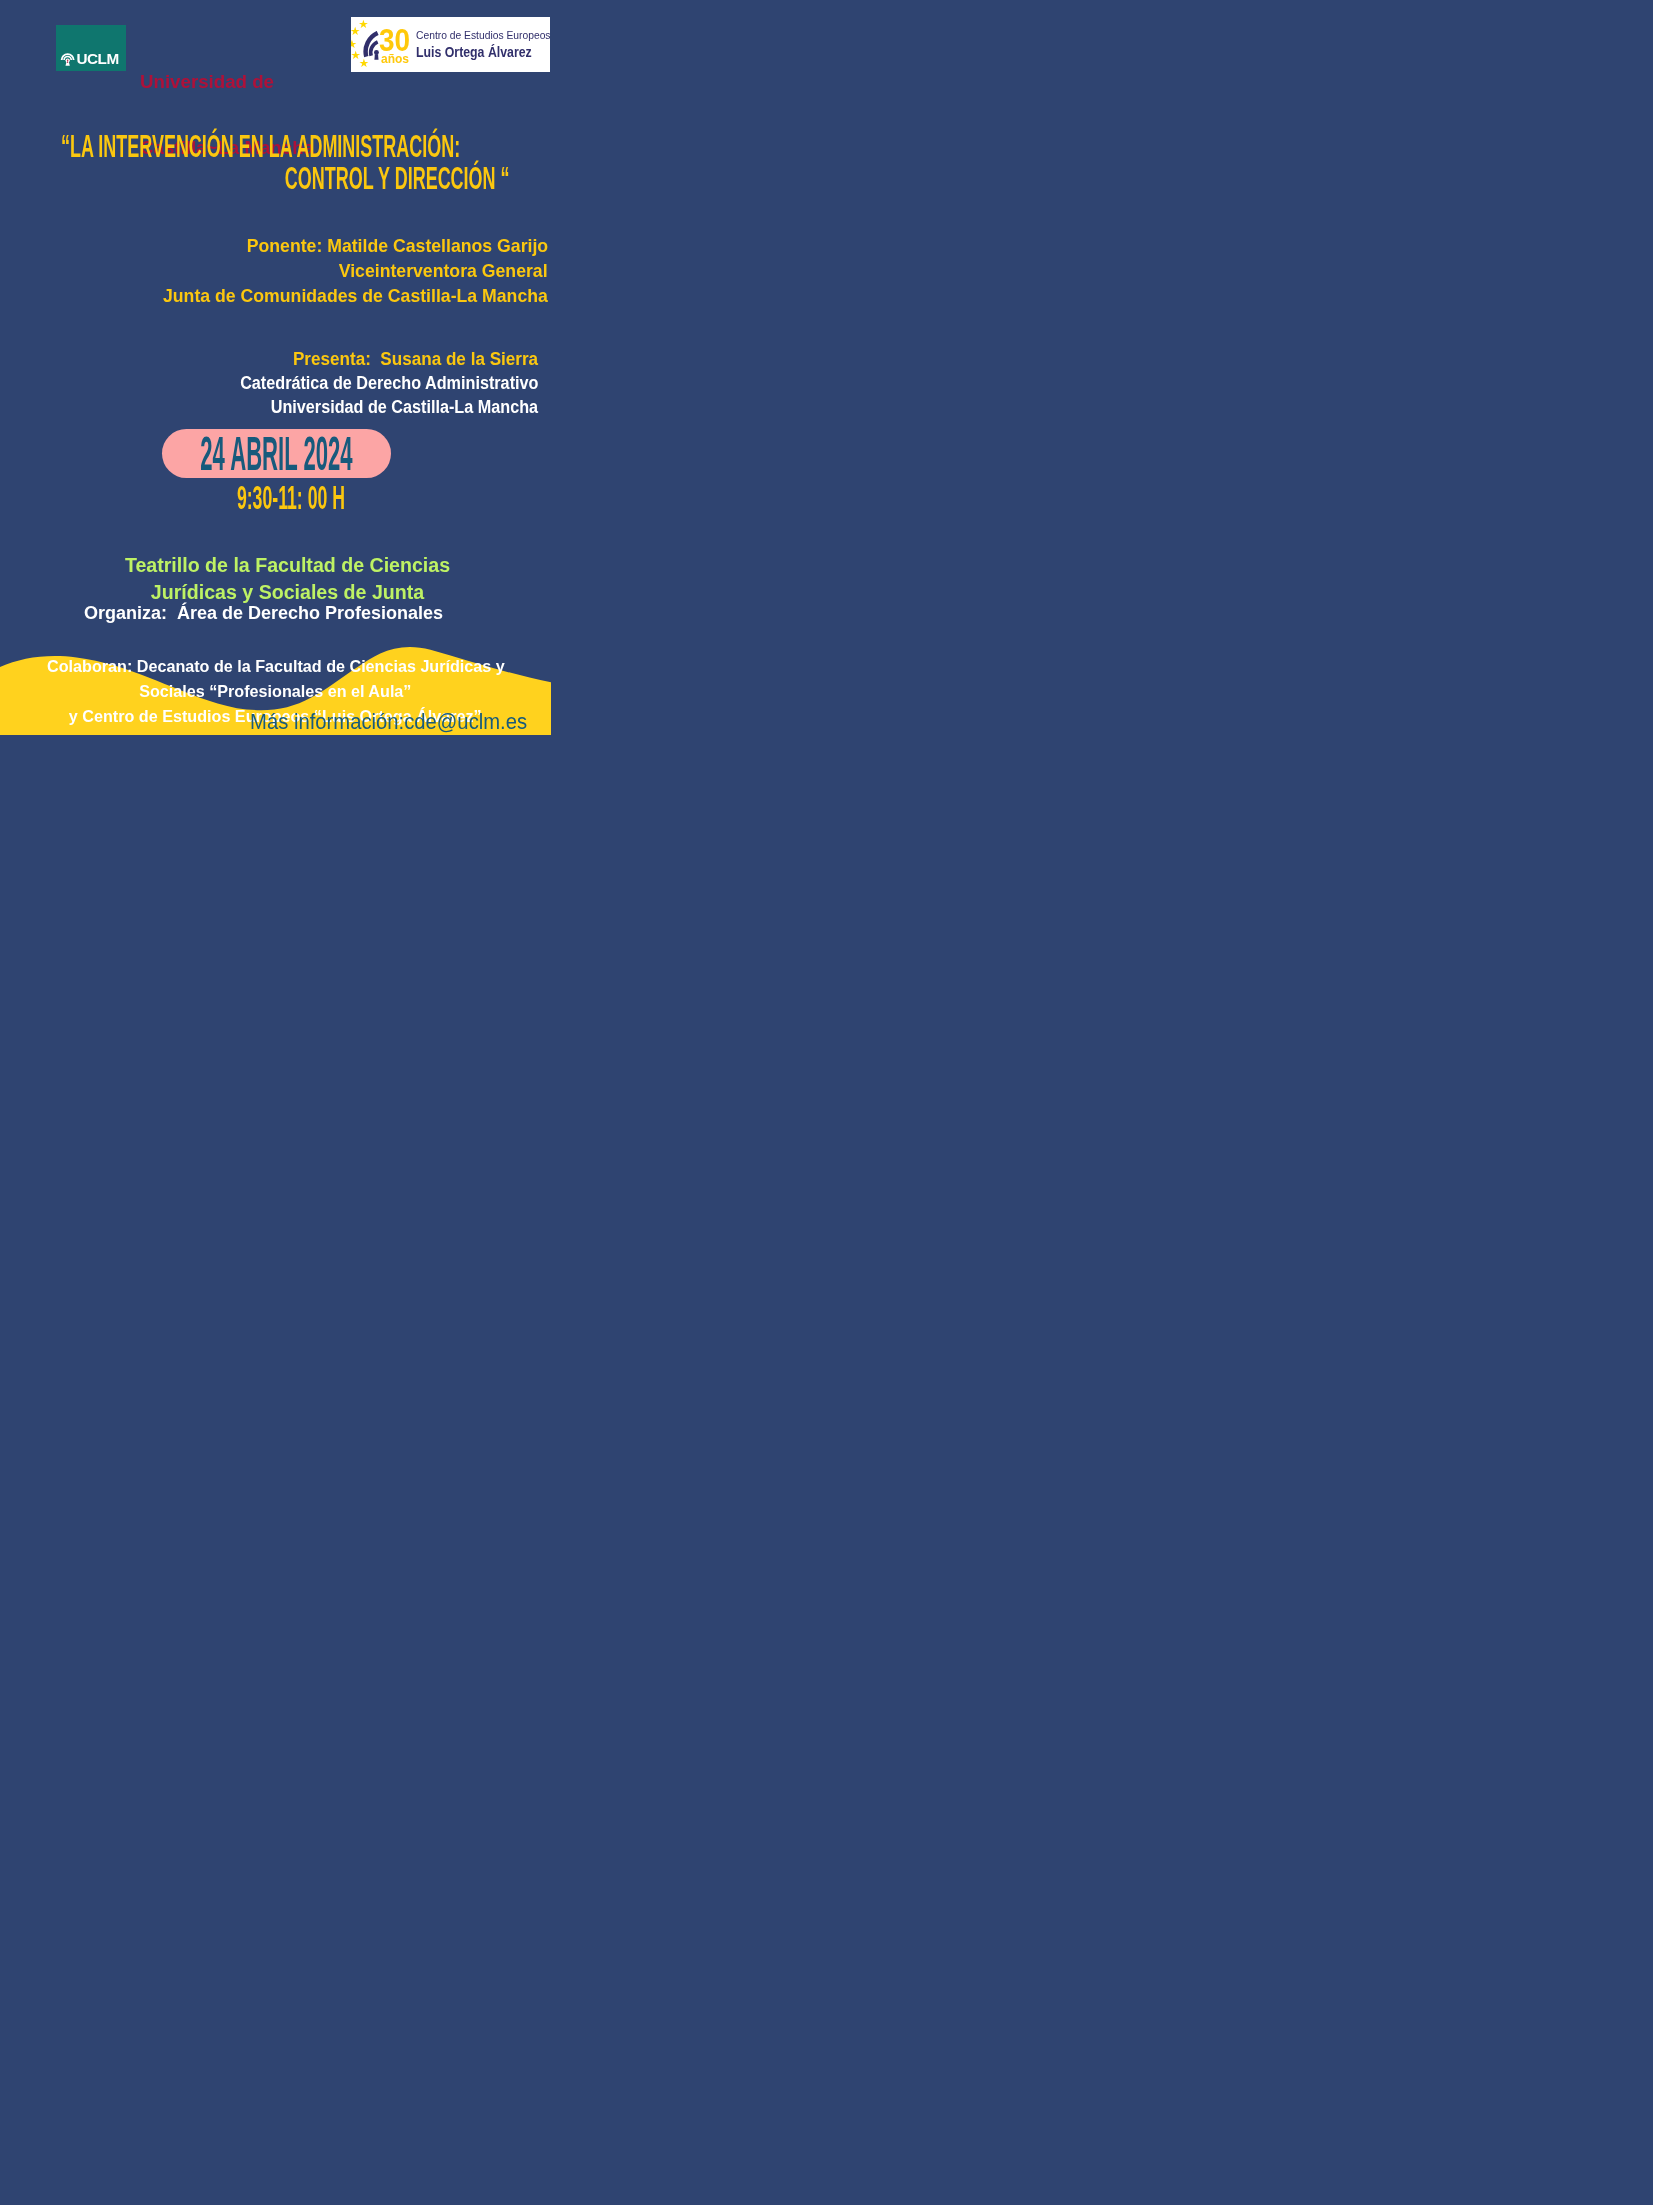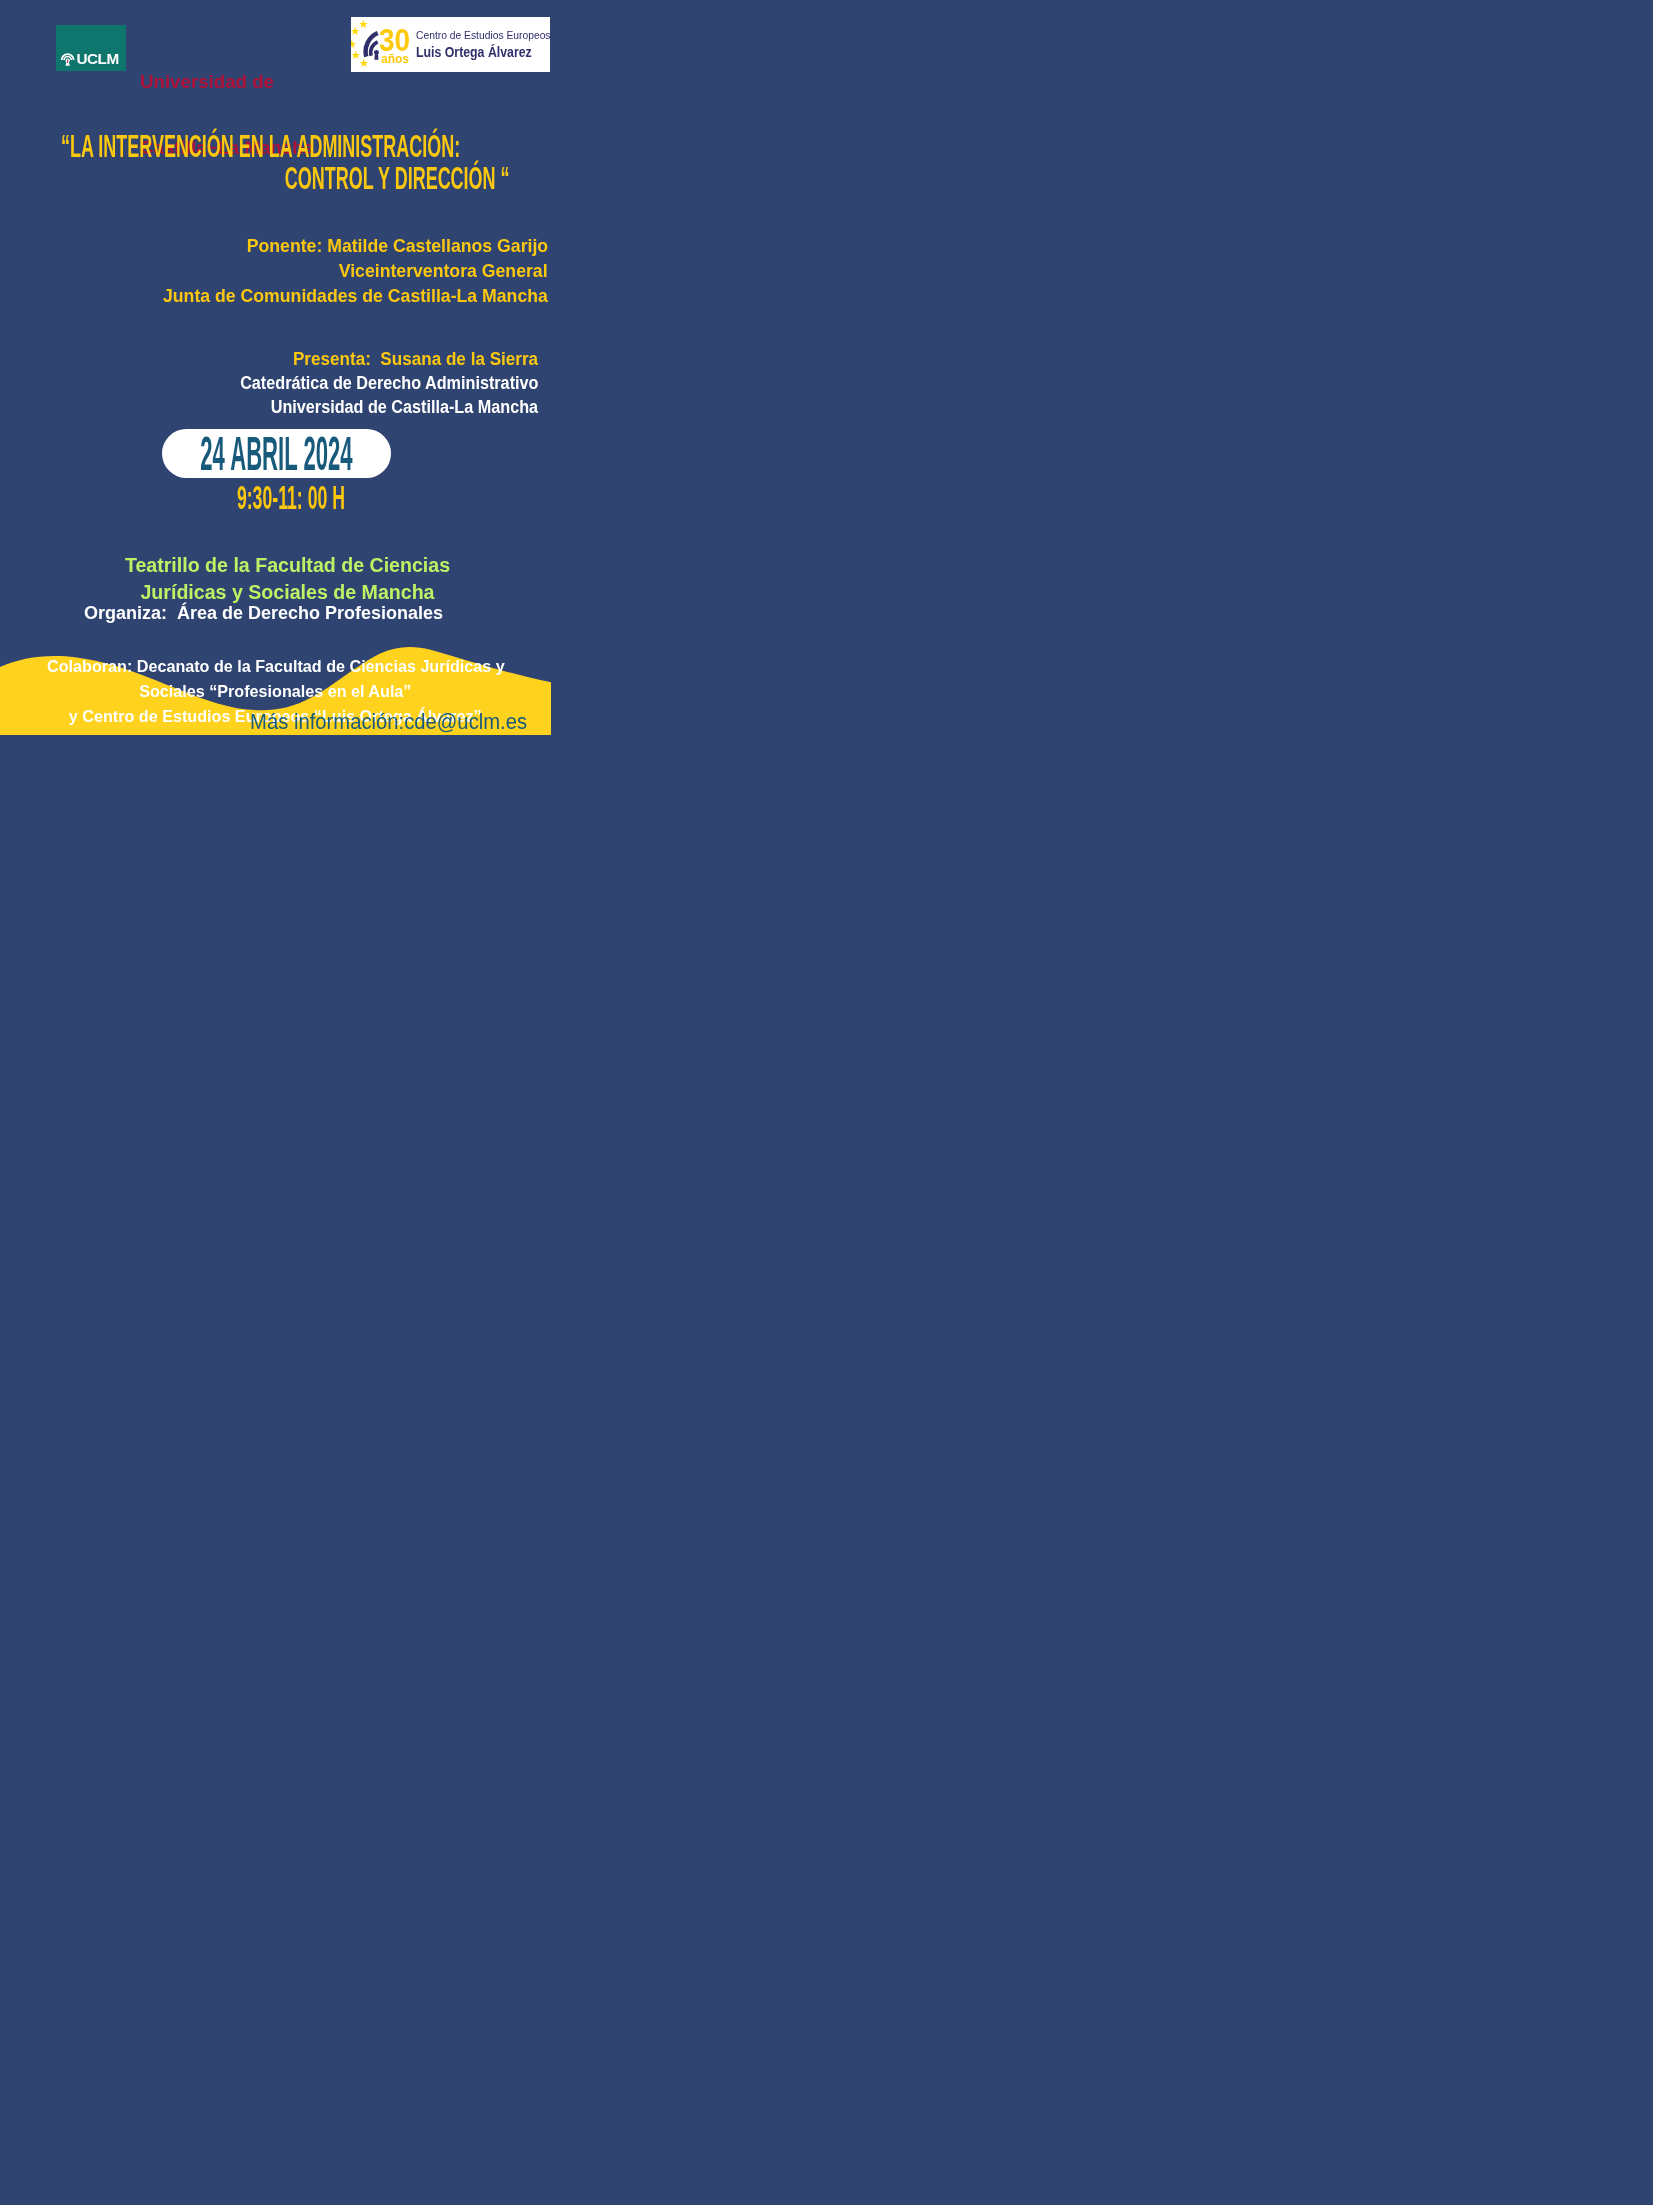--- a/index.html
+++ b/index.html
@@ -32,21 +32,21 @@
                transform:scaleX(0.58);transform-origin:right top;white-space:pre;}
   
   .speaker{right:3px;top:233px;text-align:right;color:#FBC70F;font-weight:bold;font-size:19px;line-height:25px;}
   .speaker .cx{transform:scaleX(0.93);transform-origin:right center;}
   .presenter{right:13px;top:347px;text-align:right;font-size:18px;line-height:24px;}
   .presenter .p1{color:#FBC70F;font-weight:bold;}
   .presenter .p1 .cx{transform:scaleX(0.95);transform-origin:right center;}
   .presenter .pw{color:#fff;font-weight:700;}
   .presenter .pw .cx{transform:scaleX(0.9);transform-origin:right center;}
   
-  .date-pill{left:162px;top:429px;width:229px;height:49px;border-radius:24.4px;background:#ffffff;
+  .date-pill{left:162px;top:429px;width:229px;height:49px;border-radius:24.4px;background:#fca5a5;
              display:flex;align-items:center;justify-content:center;}
   .date-pill .cx{color:#175A7C;font-weight:bold;font-size:48px;transform:scaleX(0.46);line-height:1;}
   .time-row{left:0;top:480px;width:551px;text-align:center;padding-left:31px;box-sizing:border-box;}
   .time-row .cx{color:#FBC70F;font-weight:bold;font-size:34px;line-height:1;transform:scaleX(0.52);}
   
   .venue{left:0;top:552px;width:551px;text-align:center;padding-left:24px;box-sizing:border-box;
          color:#bef264;font-weight:bold;font-size:19.6px;line-height:27px;}
   .organizer{left:84px;top:603px;color:#fff;font-weight:bold;font-size:18px;line-height:1.15;white-space:pre;}
   
   .wave{left:0;top:644px;width:551px;height:91px;}
@@ -115,21 +115,21 @@
 
   <div class="abs date-pill">
     <span class="cx">24 ABRIL 2024</span>
   </div>
   <div class="abs time-row">
     <span class="cx">9:30-11: 00 H</span>
   </div>
 
   <div class="abs venue">
     <div>Teatrillo de la Facultad de Ciencias</div>
-    <div>Jurídicas y Sociales de Mancha</div>
+    <div>Jurídicas y Sociales de Junta</div>
   </div>
 
   <div class="abs organizer">Organiza:  Área de Derecho Profesionales</div>
 
   <svg class="abs wave" viewBox="0 0 1152 190" preserveAspectRatio="none">
     <path d="M0,48 C45,28 100,20 160,28 C270,42 350,92 455,124 C505,139 555,143 600,132
              C670,115 730,52 795,20 C825,6 860,2 900,12 C985,36 1070,64 1152,80
              L1152,190 L0,190 Z" fill="#FFD21E"></path>
   </svg>
 

